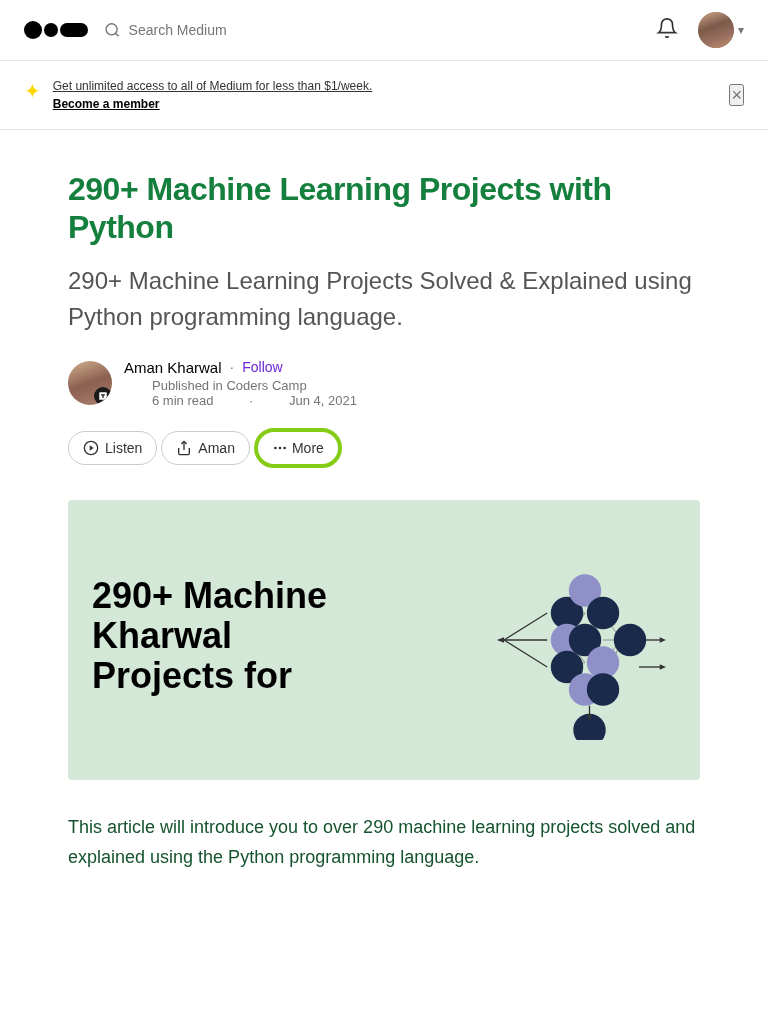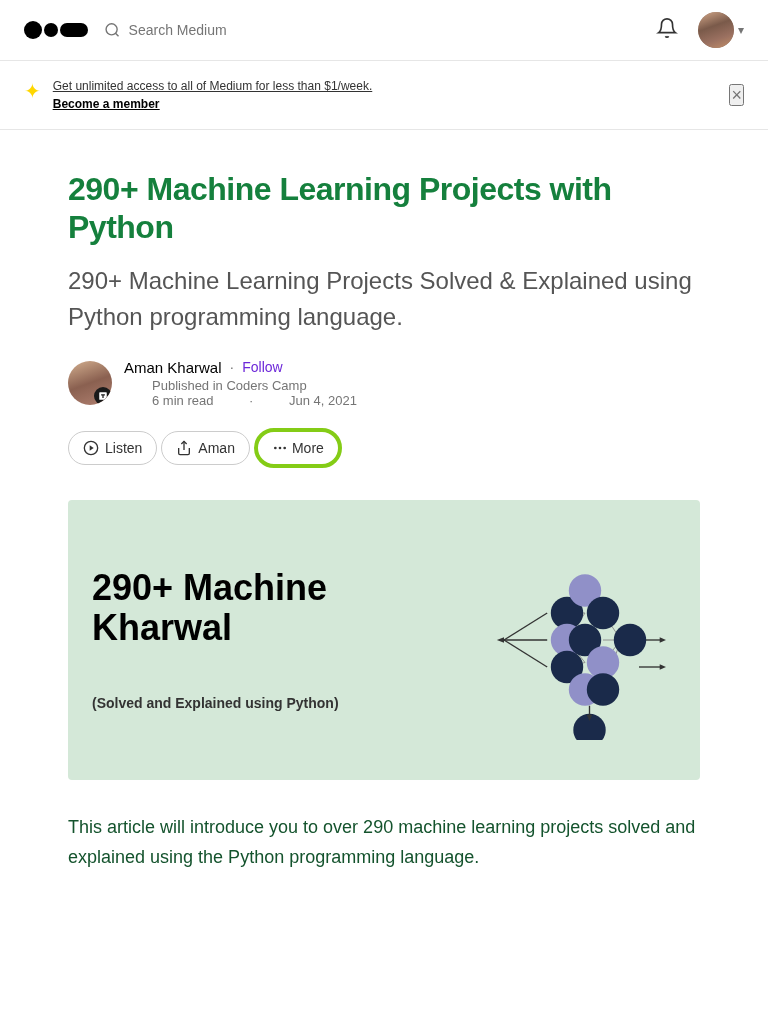--- a/index.html
+++ b/index.html
@@ -408,23 +408,22 @@
       </svg>
       <span>More</span>
     </button>
   </div>
 
   <div class="hero-image">
     <div class="hero-text-block">
       <div class="hero-title">
         <span>290+ Machine</span><br>
         <span>Kharwal</span><br>
-        <br>
+        <span>Projects for</span><br>
       </div>
-      <div class="hero-subtitle">(Solved and Explained using Python)</div>
     </div>
     <div class="hero-graphic">
 
       <svg class="nn-svg" viewBox="0 0 200 220" xmlns="http://www.w3.org/2000/svg">
 
         <line x1="20" y1="110" x2="68" y2="80" stroke="#333" stroke-width="1.5"></line>
         <line x1="20" y1="110" x2="68" y2="110" stroke="#333" stroke-width="1.5"></line>
         <line x1="20" y1="110" x2="68" y2="140" stroke="#333" stroke-width="1.5"></line>
         <polygon points="20,107 12,110 20,113" fill="#333"></polygon>
 

